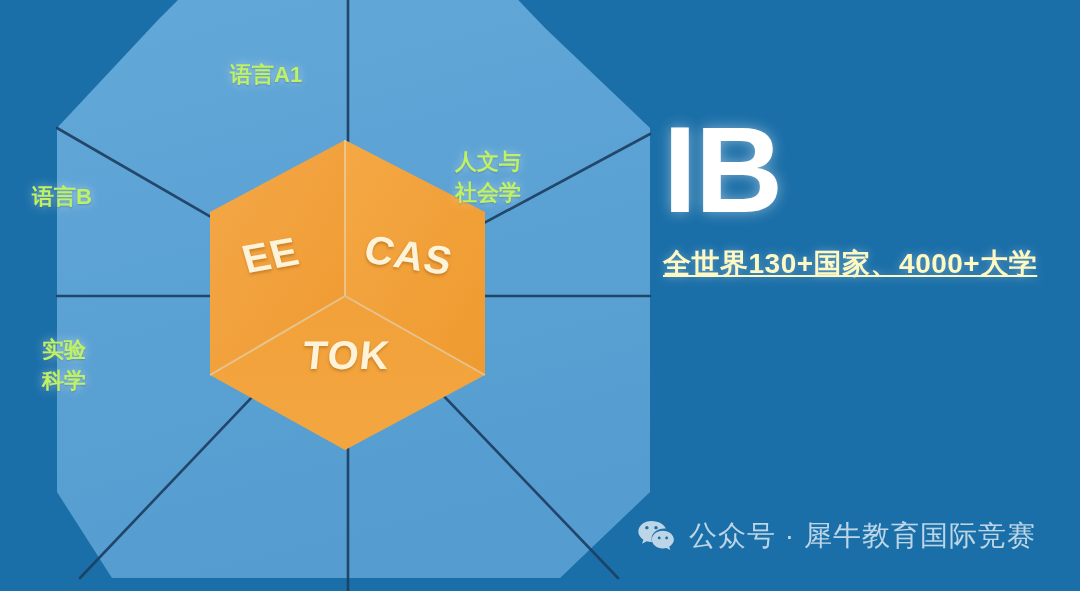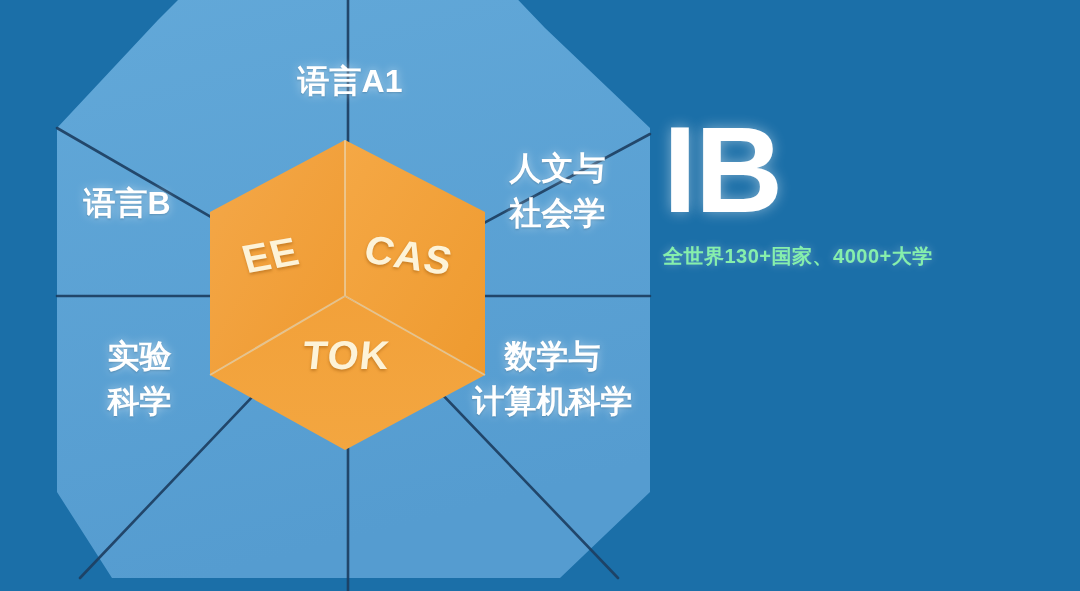--- a/index.html
+++ b/index.html
@@ -22,26 +22,27 @@
     font-size:122px;
     line-height:0.86;
     font-weight:bold;
     color:#ffffff;
     letter-spacing:-2px;
     text-shadow:0 0 14px rgba(255,255,255,.45);
     font-family:"Liberation Sans","DejaVu Sans",sans-serif;
   }
   .tagline{
     margin-top:16px;
-    font-size:20px;
+    font-size:28px;
     font-weight:bold;
-    color:#86efac;
+    color:#fef9c3;
     letter-spacing:.5px;
     line-height:1.75;
     text-shadow:0 0 9px rgba(255,255,255,.35);
+    text-decoration:underline;
   }
   .tagline div{white-space:nowrap;}
 
   .watermark{
     position:absolute;
     left:637px; top:517px;
     display:flex;
     align-items:center;
     gap:14px;
     color:#cfe2ef;
@@ -51,25 +52,24 @@
     font-size:28px;
     letter-spacing:1px;
     color:#d3e4f0;
     white-space:nowrap;
   }
   .wechat-icon{display:block;width:38px;height:34px;}
 
   
   .hex-label{
     position:absolute;
-    color:#ffffff;
-    font-size:32px;
+    color:#bef264;
+    font-size:22px;
     font-weight:bold;
     line-height:1.42;
-    text-align:center;
     white-space:nowrap;
     text-shadow:0 0 10px rgba(255,255,255,.5), 0 1px 2px rgba(10,60,95,.35);
     pointer-events:none;
   }
   .cube-label{
     position:absolute;
     color:#fdf3d8;
     font-weight:bold;
     font-size:40px;
     letter-spacing:1px;
@@ -154,31 +154,36 @@
   <div class="hex-label lbl-experimental">
     <div>实验</div>
     <div>科学</div>
   </div>
 
   <div class="hex-label lbl-humanities">
     <div>人文与</div>
     <div>社会学</div>
   </div>
 
-  <div class="hex-label lbl-math">
-    <div>数学与</div>
-    <div>计算机科学</div>
-  </div>
 
 
   <div class="cube-label lbl-ee">EE</div>
   <div class="cube-label lbl-cas">CAS</div>
   <div class="cube-label lbl-tok">TOK</div>
 
   <div class="right-panel">
     <div class="ib-logo">IB</div>
     <div class="tagline">
       <div>全世界130+国家、4000+大学</div>
     </div>
   </div>
 
+  <div class="watermark">
+    <span>
+      <svg class="wechat-icon" viewBox="0 0 40 34" fill="#d3e4f0">
+        <path d="M15.2 1.2C7.6 1.2 1.4 6.2 1.4 12.3c0 3.5 2.1 6.6 5.3 8.6l-1.4 4.2 4.9-2.5c1.5.4 3.1.7 4.8.7h.9c-.4-1-.6-2.1-.6-3.2 0-6.1 6.1-11 13.6-11 .5 0 1 0 1.5.1C28.9 5 22.7 1.2 15.2 1.2zm-4.8 5.2c1 0 1.8.8 1.8 1.8s-.8 1.8-1.8 1.8-1.8-.8-1.8-1.8.8-1.8 1.8-1.8zm9.6 0c1 0 1.8.8 1.8 1.8s-.8 1.8-1.8 1.8-1.8-.8-1.8-1.8.8-1.8 1.8-1.8z"></path>
+        <path d="M38.8 20.8c0-5.2-5.2-9.4-11.6-9.4s-11.6 4.2-11.6 9.4 5.2 9.4 11.6 9.4c1.3 0 2.6-.2 3.8-.5l4.1 2.1-1.2-3.5c2.9-1.7 4.9-4.4 4.9-7.5zm-15.4-3.2c.8 0 1.5.7 1.5 1.5s-.7 1.5-1.5 1.5-1.5-.7-1.5-1.5.7-1.5 1.5-1.5zm7.8 0c.8 0 1.5.7 1.5 1.5s-.7 1.5-1.5 1.5-1.5-.7-1.5-1.5.7-1.5 1.5-1.5z"></path>
+      </svg>
+    </span>
+    <span class="watermark-text">公众号 · 犀牛教育国际竞赛</span>
+  </div>
 
 </div>
 
 </body></html>

